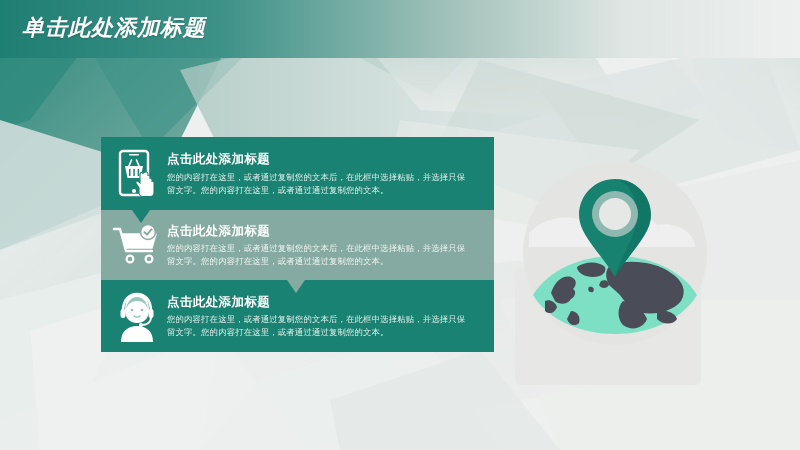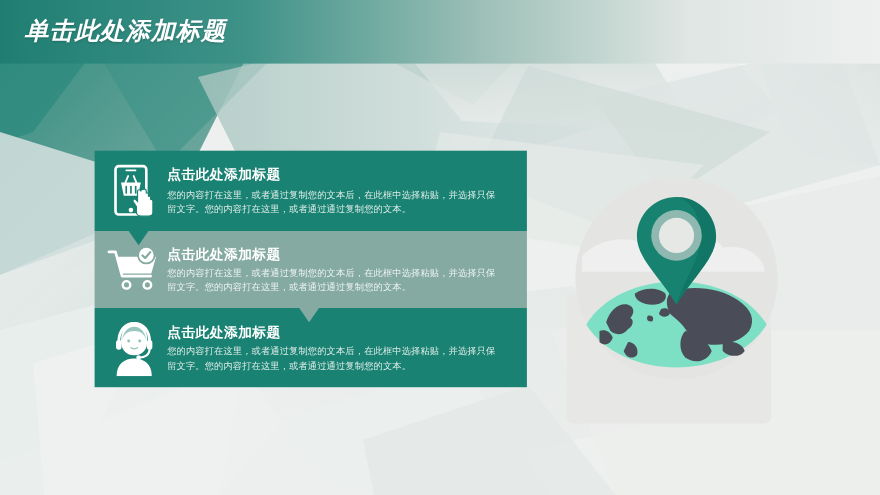--- a/index.html
+++ b/index.html
@@ -45,21 +45,21 @@
     font-style: italic;
     color: #ffffff;
     letter-spacing: 1px;
     text-shadow: 0 1px 2px rgba(0,0,0,0.18);
     white-space: nowrap;
   }
 
   
   .panel {
     position: absolute;
-    left: 86px;
+    left: 101px;
     top: 137px;
     width: 393px;
     height: 215px;
   }
 
   .band {
     position: absolute;
     left: 0;
     width: 393px;
     box-sizing: border-box;

